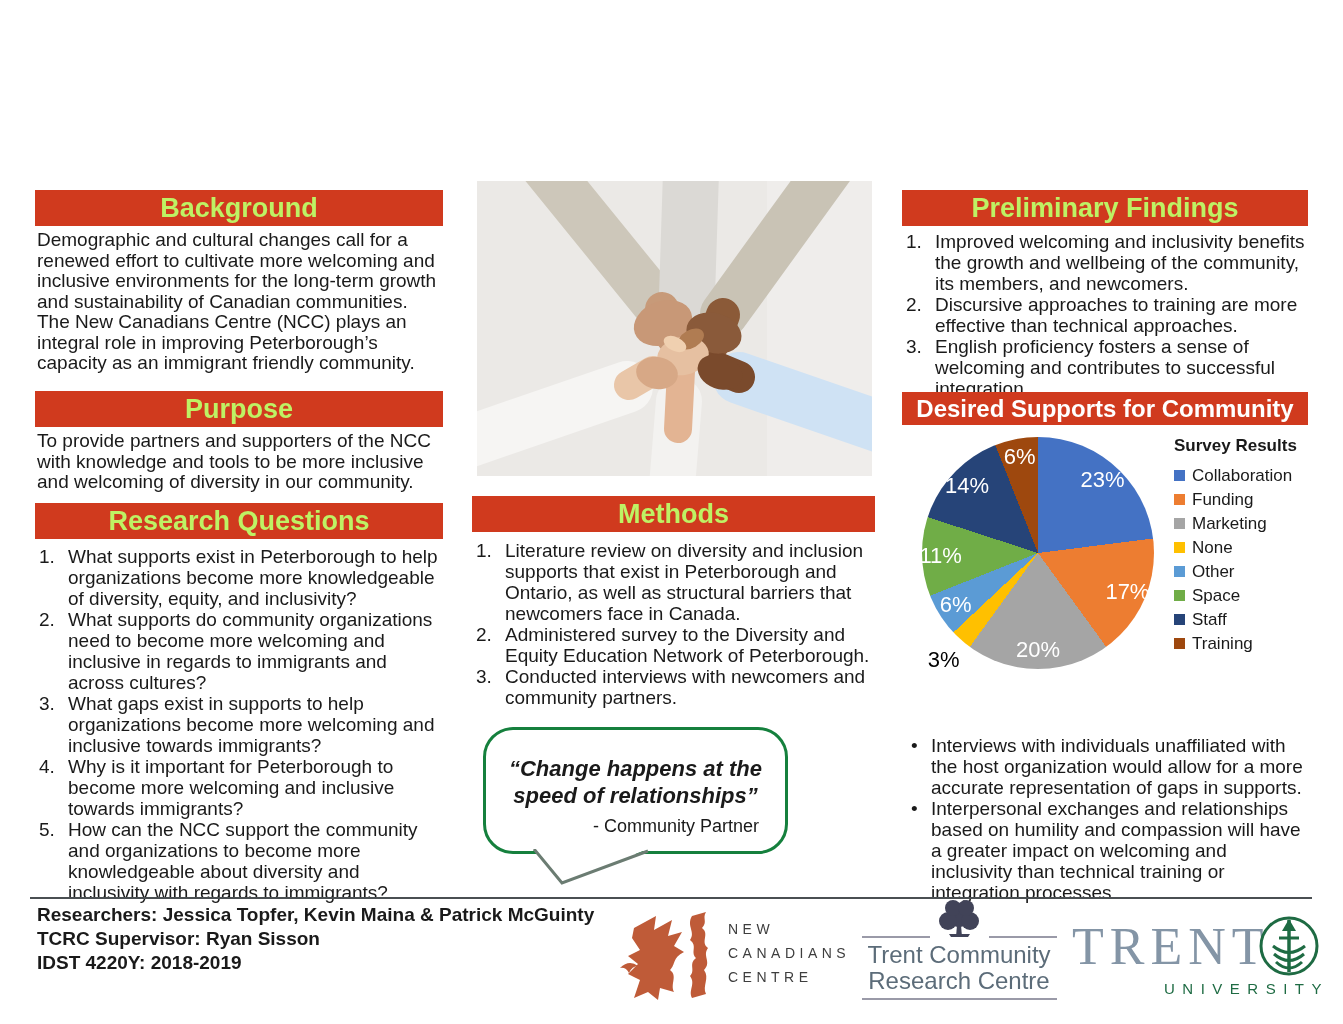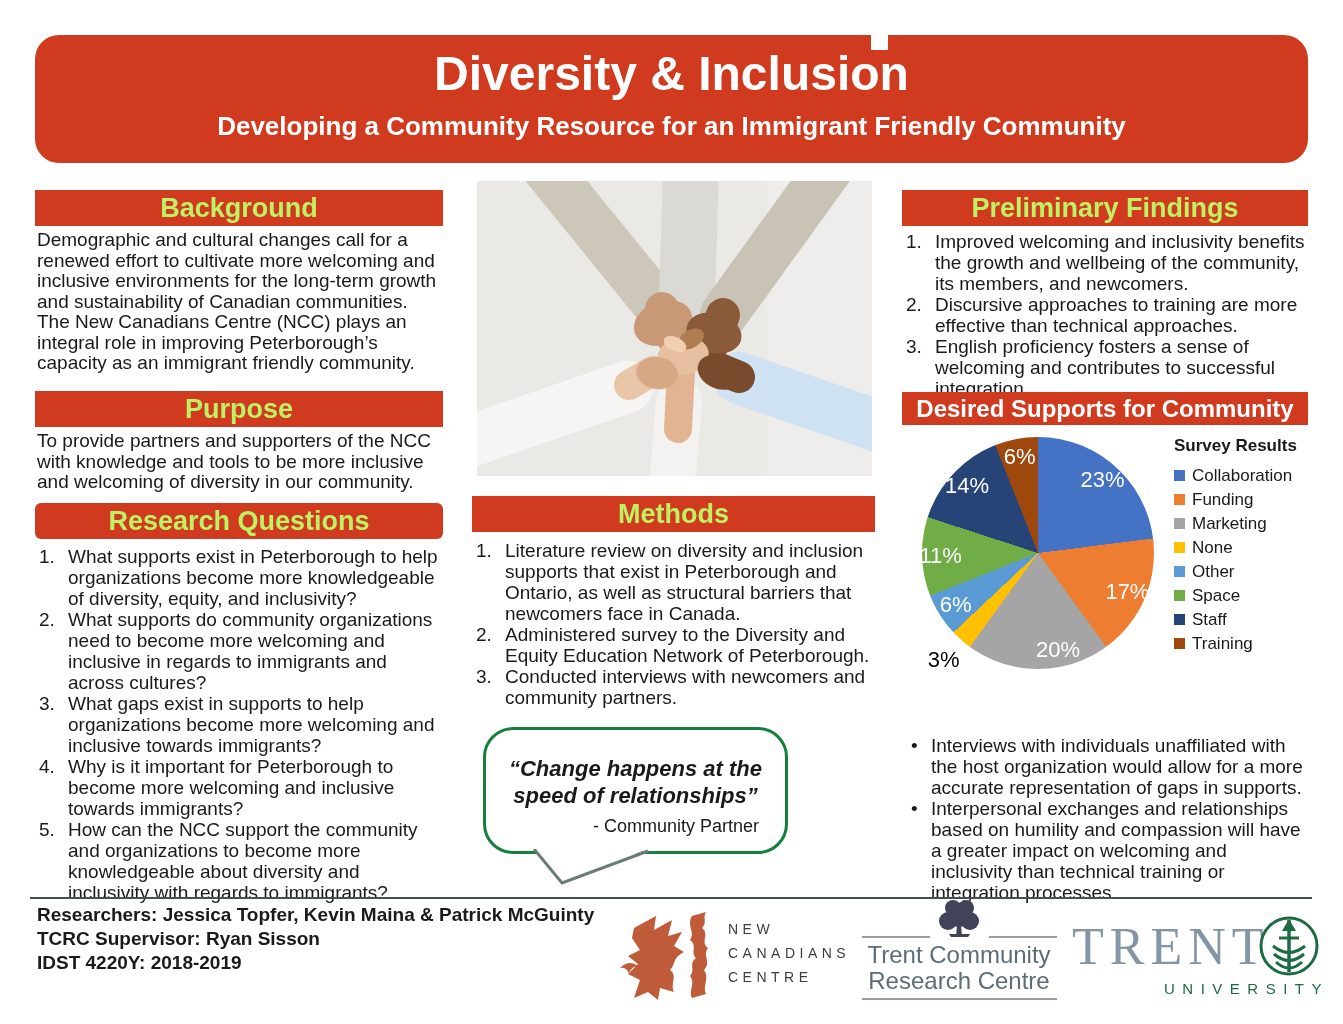--- a/index.html
+++ b/index.html
@@ -42,33 +42,29 @@
   .footline{left:30px;top:897px;width:1282px;height:2px;background:#4a4f52;}
   .researchers{left:37px;top:903px;font-size:19px;font-weight:bold;line-height:24px;}
   .logotext-ncc{fill:#3e3e3e;font-size:14px;letter-spacing:4.5px;font-family:"Liberation Sans",sans-serif;}
   .tcrc-text{fill:#5c6c79;font-size:24px;font-family:"Liberation Sans",sans-serif;}
 </style>
 </head>
 <body>
 
 <div class="page">
 
-  <div class="abs banner">
-    <div class="banner-title">Diversity &amp; Inclusion</div>
-    <div class="banner-subtitle">Developing a Community Resource for an Immigrant Friendly Community</div>
-  </div>
   <div class="abs notch"></div>
 
   <div class="abs bar" style="left:35px;top:190px;width:408px;">Background</div>
   <p class="abs body" style="left:37px;top:230px;width:405px;">Demographic and cultural changes call for a renewed effort to cultivate more welcoming and inclusive environments for the long-term growth and sustainability of Canadian communities. The New Canadians Centre (NCC) plays an integral role in improving Peterborough’s capacity as an immigrant friendly community.</p>
 
   <div class="abs bar" style="left:35px;top:391px;width:408px;">Purpose</div>
   <p class="abs body" style="left:37px;top:431px;width:405px;">To provide partners and supporters of the NCC with knowledge and tools to be more inclusive and welcoming of diversity in our community.</p>
 
-  <div class="abs bar" style="left:35px;top:503px;width:408px;border-radius:6px;">Research Questions</div>
+  <div class="abs bar" style="left:35px;top:503px;width:408px;">Research Questions</div>
   <ol class="abs numlist" style="left:37px;top:546px;width:406px;">
       <li>What supports exist in Peterborough to help organizations become more knowledgeable of diversity, equity, and inclusivity?</li>
       <li>What supports do community organizations need to become more welcoming and inclusive in regards to immigrants and across cultures?</li>
       <li>What gaps exist in supports to help organizations become more welcoming and inclusive towards immigrants?</li>
       <li>Why is it important for Peterborough to become more welcoming and inclusive towards immigrants?</li>
       <li>How can the NCC support the community and organizations to become more knowledgeable about diversity and inclusivity with regards to immigrants?</li>
     </ol>
 
   <svg class="abs" style="left:477px;top:181px;" width="395" height="295" viewBox="0 0 395 295" role="img">
     <rect width="395" height="295" fill="#ebe9e6"></rect>
@@ -157,21 +153,21 @@
             <span class="legend-label">Staff</span>
           </div>
           <div class="legend-row">
             <span class="legend-swatch" style="background: rgb(158, 72, 14);"></span>
             <span class="legend-label">Training</span>
           </div>
         </div>
     </div>
   <div class="pie-label" style="left: 200.438px; top: 51.9092px; color: rgb(255, 255, 255);">23%</div>
       <div class="pie-label" style="left: 225.426px; top: 163.698px; color: rgb(255, 255, 255);">17%</div>
-      <div class="pie-label" style="left: 136px; top: 222.44px; color: rgb(255, 255, 255); margin-left: 20px;">20%</div>
+      <div class="pie-label" style="left: 136px; top: 222.44px; color: rgb(255, 255, 255);">20%</div>
       <div class="pie-label" style="left: 41.644px; top: 232.026px; color: rgb(0, 0, 0);">3%</div>
       <div class="pie-label" style="left: 53.7287px; top: 177.211px; color: rgb(255, 255, 255);">6%</div>
       <div class="pie-label" style="left: 38.6081px; top: 128.061px; color: rgb(255, 255, 255);">11%</div>
       <div class="pie-label" style="left: 64.9693px; top: 58.2977px; color: rgb(255, 255, 255);">14%</div>
       <div class="pie-label" style="left: 117.742px; top: 29.2859px; color: rgb(255, 255, 255);">6%</div>
     </div>
 
   <ul class="abs bullist" style="left:904px;top:735px;width:406px;">
       <li>Interviews with individuals unaffiliated with the host organization would allow for a more accurate representation of gaps in supports.</li>
       <li>Interpersonal exchanges and relationships based on humility and compassion will have a greater impact on welcoming and inclusivity than technical training or integration processes.</li>

